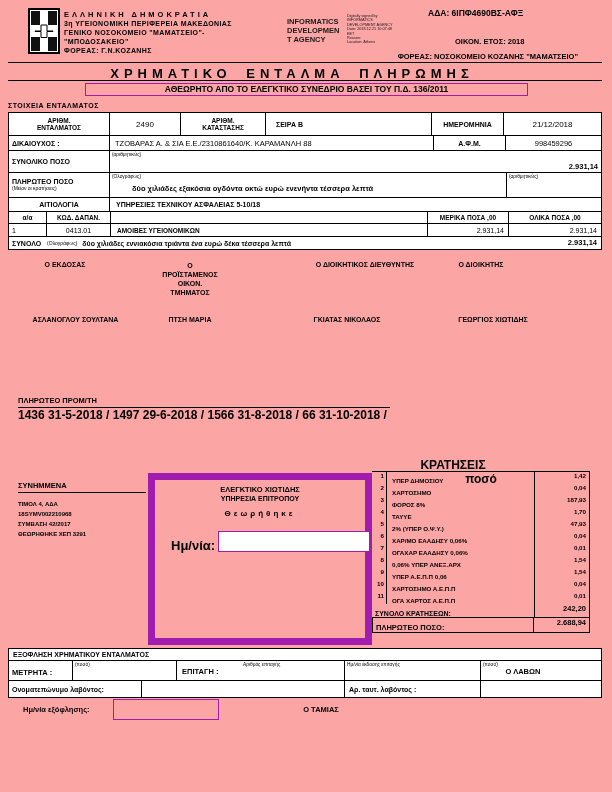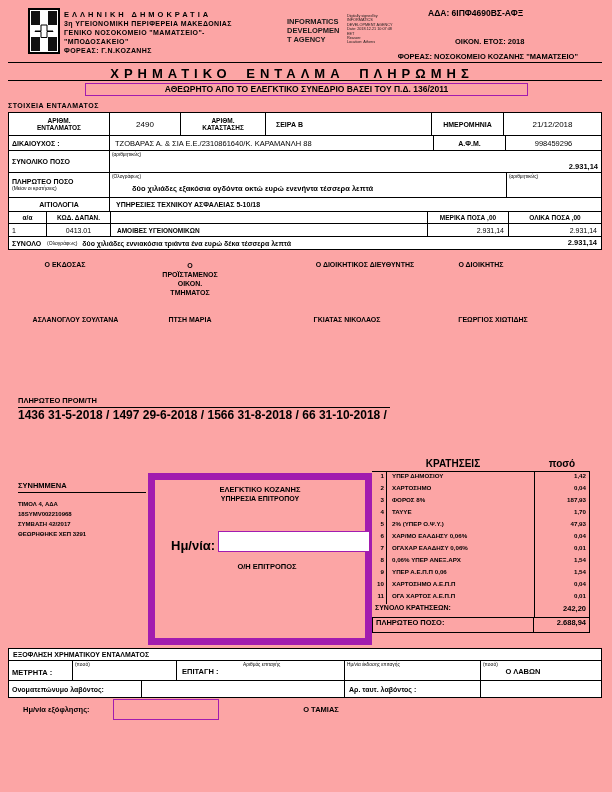--- a/index.html
+++ b/index.html
@@ -15,22 +15,22 @@
         box-sizing:border-box;background:#fff;}
   .trow>div{box-sizing:border-box;border-right:1px solid #000;position:relative;overflow:hidden;}
   .trow>div.last{border-right:none;flex:1;}
   .vc{display:flex;align-items:center;}
   .vcc{display:flex;align-items:center;justify-content:center;}
   .hint{position:absolute;top:1px;left:2px;font-size:4.8px;}
   .amt{position:absolute;right:3px;bottom:1px;font-weight:bold;font-size:7.5px;}
   .f65{font-size:6.5px;}.f7{font-size:7px;}.f75{font-size:7.5px;}.f8{font-size:8px;}
   
   .ded{position:absolute;left:372px;top:458px;width:218px;font-weight:bold;}
-  .dedhead{display:flex;height:13px;border-bottom:1px solid #000;font-size:10px;}
-  .dedrow{display:flex;height:12px;font-size:6.2px;align-items:flex-start;}
+  .dedhead{display:flex;height:13px;border-bottom:1px solid #000;font-size:12px;flex-direction:column;}
+  .dedrow{display:flex;height:12px;font-size:6.2px;align-items:flex-end;}
   .num{width:15px;text-align:right;padding-right:2px;border-right:1px solid #000;
        box-sizing:border-box;height:100%;}
   .dlabel{flex:1;padding-left:5px;}
   .dval{width:56px;border-left:1px solid #000;border-right:1px solid #000;text-align:right;
         padding-right:3px;box-sizing:border-box;height:100%;}
   .box{box-sizing:border-box;border:7px solid #a21caf;}
 </style>
 </head>
 <body>
 
@@ -160,25 +160,25 @@
   <div class="abs b" style="left:18px;top:396px;width:372px;font-size:7.5px;border-bottom:1px solid #000;padding-bottom:2px">ΠΛΗΡΩΤΕΟ ΠΡΟΜ/ΤΗ</div>
   <div class="abs b" style="left:18px;top:408px;font-size:12px">1436 31-5-2018    /   1497 29-6-2018    /   1566 31-8-2018    /   66 31-10-2018    /</div>
 
   <div class="abs b" style="left:18px;top:481px;width:128px;font-size:7.5px;border-bottom:1px solid #000;padding-bottom:2px">ΣΥΝΗΜΜΕΝΑ</div>
   <div class="abs b pre" style="left:18px;top:499px;font-size:6px;line-height:10px">ΤΙΜΟΛ 4, ΑΔΑ
 18SYMV002210968
 ΣΥΜΒΑΣΗ 42/2017
 ΘΕΩΡΗΘΗΚΕ ΧΕΠ 3291</div>
 
   <div class="abs box" style="left:148px;top:473px;width:224px;height:172px">
-    <div class="ctr b" style="margin-top:5px;font-size:7.5px">ΕΛΕΓΚΤΙΚΟ ΚΟΖΑΝΗΣ</div>
+    <div class="ctr b" style="margin-top:5px;font-size:7.5px">ΕΛΕΓΚΤΙΚΟ ΧΙΩΤΙΔΗΣ</div>
     <div class="ctr b f7" style="margin-top:1px">ΥΠΗΡΕΣΙΑ ΕΠΙΤΡΟΠΟΥ</div>
+    <div class="ctr b" style="margin-top:7px;font-size:8px;letter-spacing:3px">Θεωρήθηκε</div>
     <div class="abs b" style="left:16px;top:58px;font-size:13px">Ημ/νία:</div>
     <div class="abs box" style="left:63px;top:51px;width:152px;height:21px;border-width:1.5px;background:#fff"></div>
-    <div class="ctr b abs" style="left:0;top:82px;width:224px;font-size:7.5px">Ο/Η ΕΠΙΤΡΟΠΟΣ</div>
   </div>
 
   <div class="ded">
     <div class="dedhead">
       <div class="ctr" style="width:162px">ΚΡΑΤΗΣΕΙΣ</div>
       <div class="ctr" style="flex:1">ποσό</div>
     </div>
 
     <div class="dedrow">
       <div class="num">1</div>

